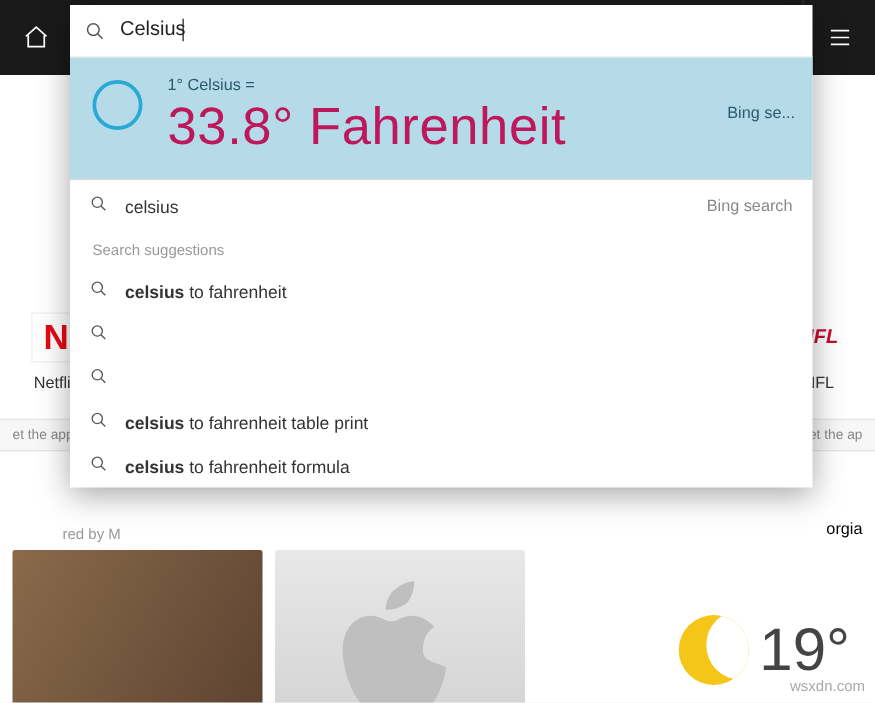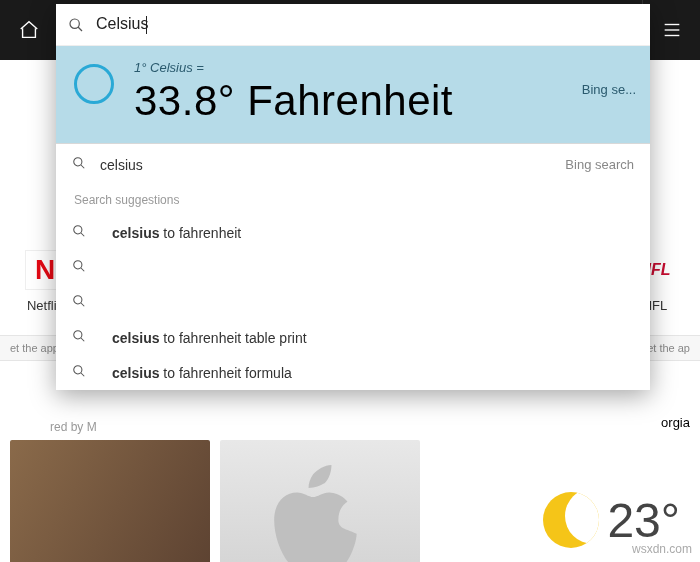--- a/index.html
+++ b/index.html
@@ -34,31 +34,31 @@
   
   .dropdown { position:absolute; top:4px; left:56px; width:594px; background:#fff; box-shadow:0 6px 24px rgba(0,0,0,0.35); z-index:10;}
   .search-row { display:flex; align-items:center; height:42px; border-bottom:1px solid #eee;}
   .search-row .s-icon { width:40px; display:flex;align-items:center;justify-content:center;}
   .search-input { flex:1; border:none; outline:none; font-size:16px; color:#222; padding:4px 0; font-family:inherit;}
   .caret { display:inline-block; width:1px; height:18px; background:#222; margin-left:-2px; animation:blink 1s step-end infinite; vertical-align:middle;}
   @keyframes blink { 50% { opacity:0; } }
   
   .answer { background:#b6dbe8; padding:14px 18px 18px 78px; position:relative; border-bottom:1px solid #d8d8d8;}
   .cortana { position:absolute; left:18px; top:18px; width:40px; height:40px; border:3px solid #2aa9d6; border-radius:50%;}
-  .answer-q { font-size:13px; color:#2a5a6e; margin-bottom:2px;font-style:italic;}
-  .answer-r { font-size:42px; font-weight:300; color:#000000; letter-spacing:0.5px;}
+  .answer-q { font-size:13px; color:#2a5a6e; margin-bottom:2px;}
+  .answer-r { font-size:42px; font-weight:300; color:#be185d; letter-spacing:0.5px;}
   .answer-provider { position:absolute; right:14px; top:14px; font-size:13px; color:#2a5a6e;margin-top:22px;}
   
   .suggest-top { display:flex; align-items:center; padding:12px 16px; font-size:14px; color:#333;}
   .suggest-top .s-icon { width:28px;}
   .suggest-top .prov { margin-left:auto; color:#888; font-size:13px;}
   
   .sect-label { padding:8px 18px; font-size:12px; color:#999;}
   
-  .sugg { display:flex; align-items:center; padding:9px 16px; font-size:14px; color:#333; cursor:pointer;gap:12px;}
+  .sugg { display:flex; align-items:center; padding:9px 16px; font-size:14px; color:#333; cursor:pointer;}
   .sugg .s-icon { width:28px;}
   .sugg b { font-weight:600; }
   
   .s-icon svg { stroke:#555; fill:none; stroke-width:1.8;}
   
   .watermark { position:absolute; bottom:6px; right:8px; font-size:12px; color:#aaa; z-index:20;}
 </style>
 </head>
 <body>
 
@@ -101,21 +101,21 @@
 
   <div class="news-row">
     <div class="news-img" style="background:linear-gradient(120deg,#8a6a4a,#5a4030);"></div>
     <div class="news-img apple-img">
       <svg width="110" height="130" viewBox="0 0 24 28">
           <path d="M16 14c0-3 2-4 2-4s-1.5-2-4-2c-1.5 0-2.5 1-3.5 1s-2-1-3.5-1C4 8 2 10.5 2 14c0 5 3 11 6 11 1 0 2-1 3.5-1s2.5 1 3.5 1c3 0 5-6 5-8-2-1-4-1-4-3zM13 6c1-1 1.5-2.5 1.5-4C13 2 11.5 3 10.5 4 9.8 5 9.5 6 9.5 7c1.5 0 2.5-.5 3.5-1z"></path>
         </svg>
     </div>
     <div class="weather-block">
       <div class="moon"></div>
-      <div class="temp">23°</div>
+      <div class="temp">19°</div>
     </div>
   </div>
 </div>
 
 <div class="dropdown">
   <div class="search-row">
     <div class="s-icon">
       <svg width="16" height="16" viewBox="0 0 24 24">
           <circle cx="10" cy="10" r="7"></circle>
           <line x1="15" y1="15" x2="21" y2="21"></line>

